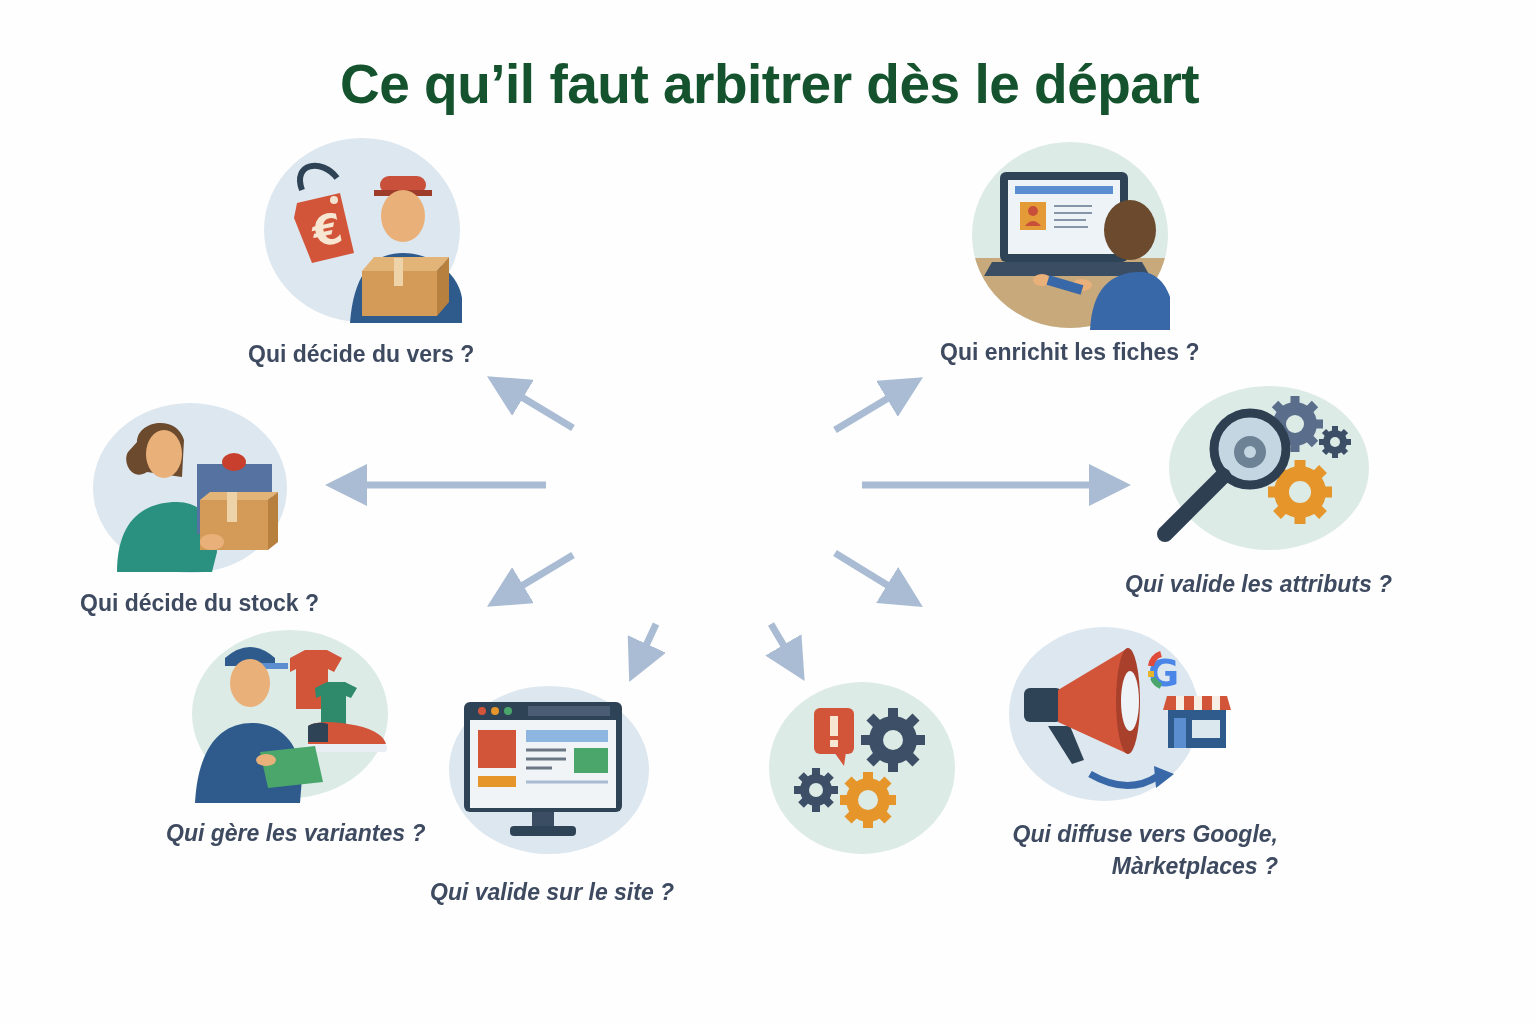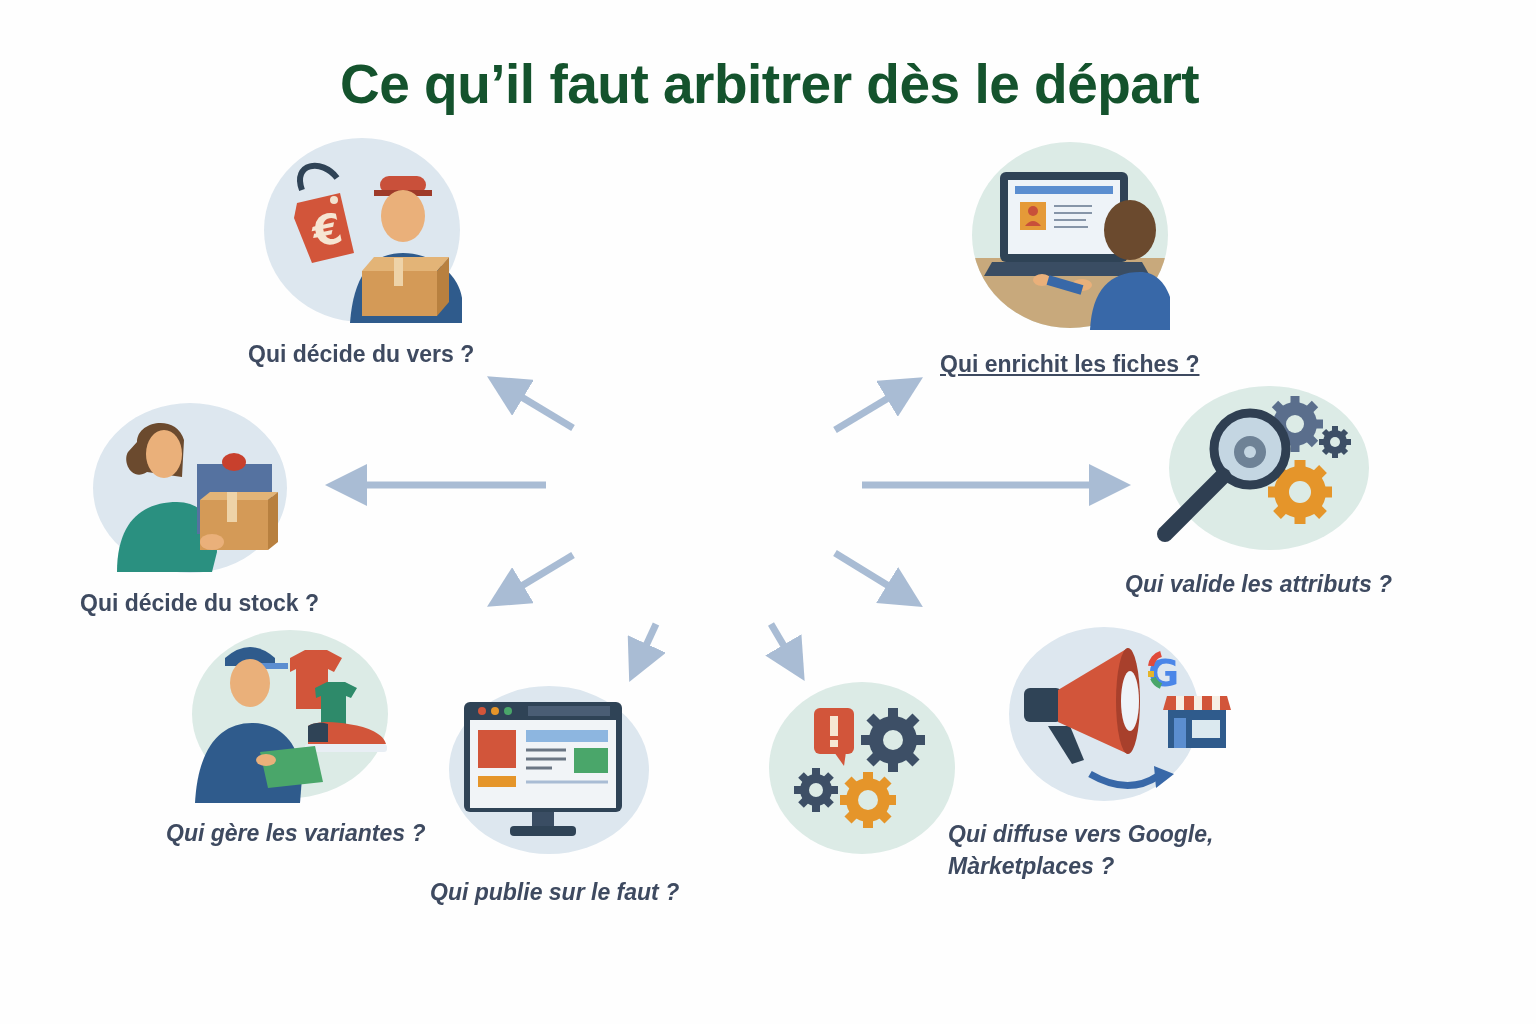--- a/index.html
+++ b/index.html
@@ -14,21 +14,21 @@
     font-size: 55px; font-weight: bold; color: #14532d;
     letter-spacing: -0.5px; white-space: nowrap;
   }
   .node { position: absolute; }
   .node svg.illus { display: block; }
   .label {
     position: absolute; font-size: 23px; font-weight: bold;
     color: #3e4a60; white-space: nowrap; line-height: 32px;
   }
   .label.italic { font-style: italic; }
-  .label.center { text-align: left; }
+  .label.center { text-align: right; }
   #arrows { position: absolute; left: 0; top: 0; }
 </style>
 </head>
 <body>
 
 <div class="title">Ce qu’il faut arbitrer dès le départ</div>
 
 <svg id="arrows" width="1536" height="1024">
   <defs>
     <marker id="ah" markerWidth="6" markerHeight="6" refX="3" refY="3" orient="auto" markerUnits="strokeWidth">
@@ -91,21 +91,21 @@
         <line x1="84" y1="87" x2="118" y2="87"></line>
     </g>
     <path d="M22 122 h150 l8 14 h-166 z" fill="#3a4d63"></path>
 
     <ellipse cx="160" cy="90" rx="26" ry="30" fill="#6b4a2e"></ellipse>
     <path d="M120 190 C122 150, 140 132, 170 132 C195 132, 205 160, 205 190 Z" fill="#3868a8"></path>
     <ellipse cx="112" cy="145" rx="10" ry="6" fill="#eab07a"></ellipse>
     <ellipse cx="72" cy="140" rx="9" ry="6" fill="#eab07a"></ellipse>
     <path d="M78 140 L112 150" stroke="#3868a8" stroke-width="10"></path>
   </svg>
-  <div class="label" style="left:-30px; top:208px;text-decoration:underline;">Qui enrichit les fiches ?</div>
+  <div class="label" style="left:-30px; top:196px;">Qui enrichit les fiches ?</div>
 </div>
 
 <div class="node" style="left:92px; top:402px;">
   <svg class="illus" width="198" height="175" viewBox="0 0 198 175">
     <ellipse cx="98" cy="86" rx="97" ry="85" fill="#dde7ef"></ellipse>
 
     <path d="M45 40 C45 18, 85 12, 92 38 L90 75 L55 70 C40 80, 30 60, 36 50 Z" fill="#6b4a2e"></path>
     <ellipse cx="72" cy="52" rx="18" ry="24" fill="#eab07a"></ellipse>
     <path d="M25 170 C25 115, 55 100, 85 100 C110 100, 125 120, 125 150 L120 170 Z" fill="#2a9080"></path>
 
@@ -202,21 +202,21 @@
     <g stroke="#6b7684" stroke-width="3">
       <line x1="78" y1="66" x2="118" y2="66"></line>
         <line x1="78" y1="75" x2="118" y2="75"></line>
         <line x1="78" y1="84" x2="104" y2="84"></line>
     </g>
     <rect x="126" y="64" width="34" height="25" fill="#4aa66a"></rect>
     <line x1="78" y1="98" x2="160" y2="98" stroke="#a9bcd4" stroke-width="3"></line>
     <rect x="84" y="128" width="22" height="16" fill="#3a4d63"></rect>
     <rect x="62" y="142" width="66" height="10" rx="4" fill="#2f4356"></rect>
   </svg>
-  <div class="label italic" style="left:-18px; top:192px;">Qui publie sur le faut ?</div>
+  <div class="label italic" style="left:-18px; top:192px;">Qui valide sur le site ?</div>
 </div>
 
 <div class="node" style="left:768px; top:680px;">
   <svg class="illus" width="188" height="175" viewBox="0 0 188 175">
     <ellipse cx="94" cy="88" rx="93" ry="86" fill="#dcebe6"></ellipse>
 
     <rect x="46" y="28" width="40" height="46" rx="6" fill="#d2553a"></rect>
     <path d="M66 72 l10 14 l2 -14 z" fill="#d2553a"></path>
     <rect x="62" y="36" width="8" height="20" fill="#f6e6d2"></rect>
     <rect x="62" y="60" width="8" height="7" fill="#f6e6d2"></rect>

